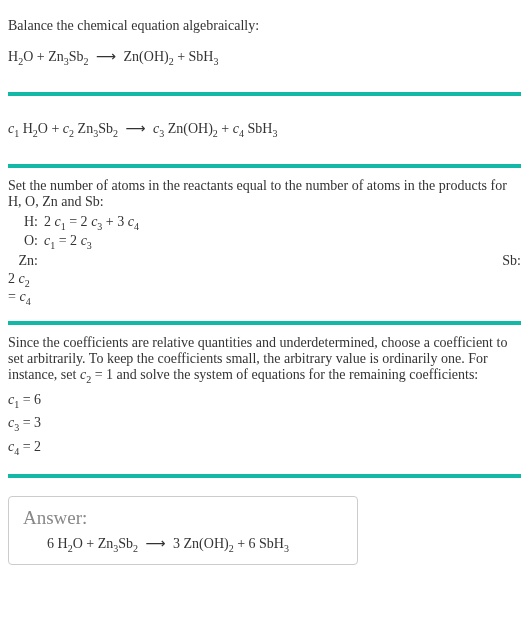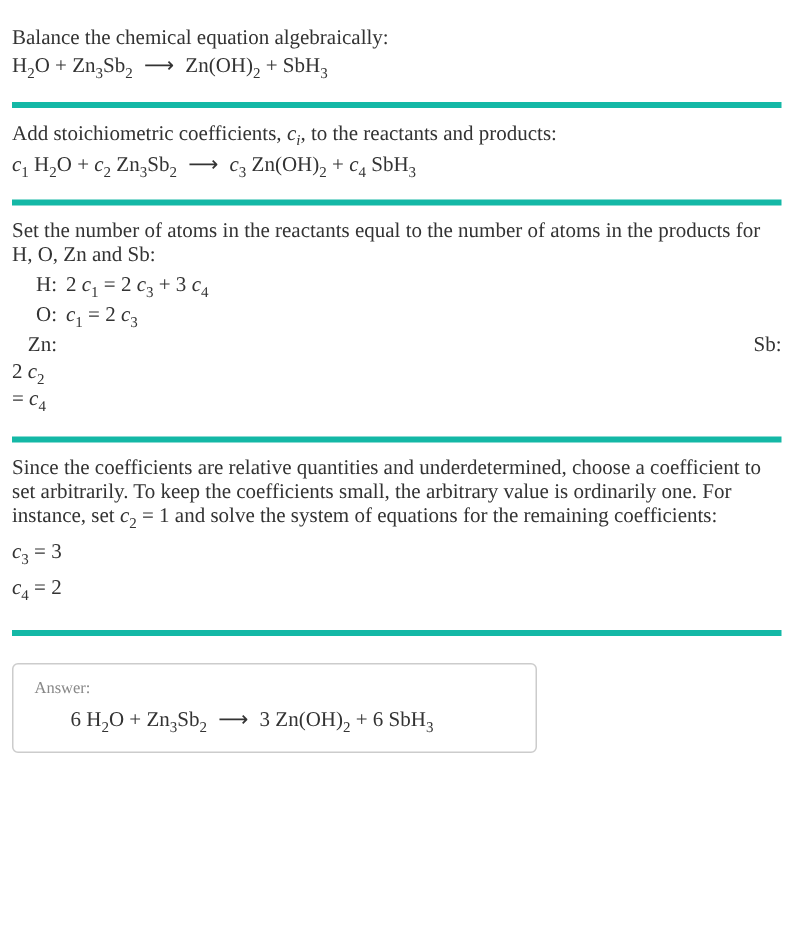--- a/index.html
+++ b/index.html
@@ -12,21 +12,21 @@
       width: 513px;
     }
     .section {
       border-bottom: 4px solid #14b8a6;
       padding: 10px 0;
     }
     .section:last-of-type {
       border-bottom: none;
     }
     .eq-line {
-      margin: 0 0;
+      margin: 12px 0;
       line-height: 1.6;
     }
     .sub {
       font-size: 10px;
       vertical-align: sub;
     }
     .ital {
       font-style: italic;
     }
     .grid {
@@ -45,21 +45,21 @@
     .answer-box {
       border: 1px solid #ccc;
       border-radius: 4px;
       padding: 10px 14px;
       margin-top: 8px;
       display: inline-block;
       min-width: 320px;
     }
     .answer-label {
       color: #888;
-      font-size: 11px;
+      font-size: 19px;
       margin-bottom: 6px;
     }
     .answer-eq {
       padding-left: 24px;
     }
     .arrow {
       padding: 0 4px;
     }
   </style>
 </head>
@@ -68,23 +68,20 @@
 <div class="section">
   <div>Balance the chemical equation algebraically:</div>
   <div class="eq-line">
     <span>H</span><span class="sub">2</span><span>O + Zn</span><span class="sub">3</span><span>Sb</span><span class="sub">2</span>
     <span class="arrow">⟶</span>
     <span>Zn(OH)</span><span class="sub">2</span><span> + SbH</span><span class="sub">3</span>
   </div>
 </div>
 
 <div class="section">
-  <div>
-    <span>Add stoichiometric coefficients, </span><span class="ital">c</span><span class="sub ital">i</span><span>, to the reactants and products:</span>
-  </div>
   <div class="eq-line">
     <span class="ital">c</span><span class="sub">1</span><span> H</span><span class="sub">2</span><span>O + </span><span class="ital">c</span><span class="sub">2</span><span> Zn</span><span class="sub">3</span><span>Sb</span><span class="sub">2</span>
     <span class="arrow">⟶</span>
     <span class="ital">c</span><span class="sub">3</span><span> Zn(OH)</span><span class="sub">2</span><span> + </span><span class="ital">c</span><span class="sub">4</span><span> SbH</span><span class="sub">3</span>
   </div>
 </div>
 
 <div class="section">
   <div>Set the number of atoms in the reactants equal to the number of atoms in the products for H, O, Zn and Sb:</div>
   <div class="grid">
@@ -99,20 +96,21 @@
     <div class="grid-label">Sb:</div>
     <div><span>2 </span><span class="ital">c</span><span class="sub">2</span><span> = </span><span class="ital">c</span><span class="sub">4</span></div>
   </div>
 </div>
 
 <div class="section">
   <div>
     <span>Since the coefficients are relative quantities and underdetermined, choose a coefficient to set arbitrarily. To keep the coefficients small, the arbitrary value is ordinarily one. For instance, set </span><span class="ital">c</span><span class="sub">2</span><span> = 1 and solve the system of equations for the remaining coefficients:</span>
   </div>
   <div class="coeffs">
+    <div><span class="ital">c</span><span class="sub">1</span><span> = 6</span></div>
     <div><span class="ital">c</span><span class="sub">3</span><span> = 3</span></div>
     <div><span class="ital">c</span><span class="sub">4</span><span> = 2</span></div>
   </div>
 </div>
 
 <div class="section">
   <div class="answer-box">
     <div class="answer-label">Answer:</div>
     <div class="answer-eq">
       <span>6 H</span><span class="sub">2</span><span>O + Zn</span><span class="sub">3</span><span>Sb</span><span class="sub">2</span>

